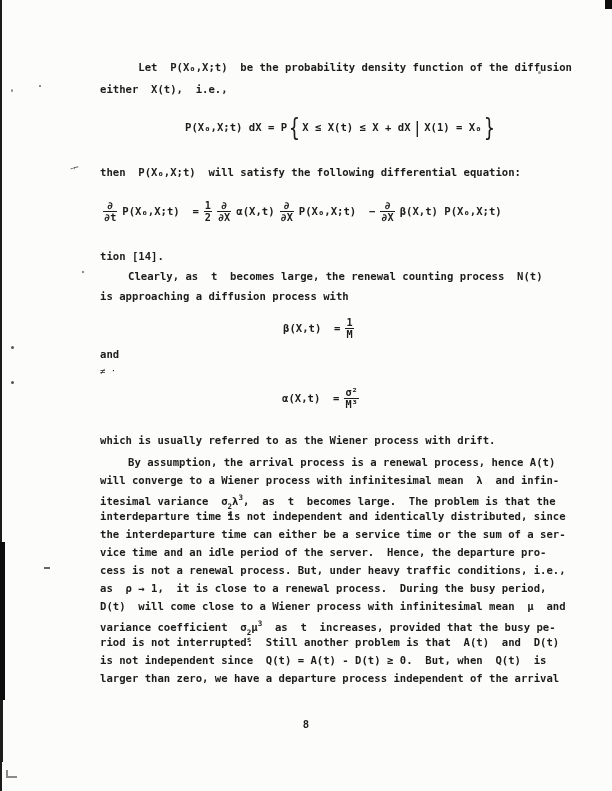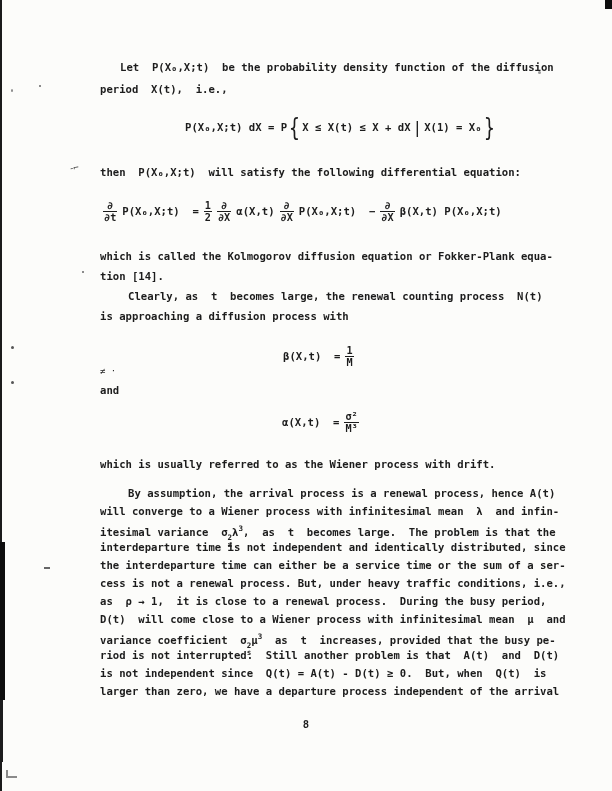--- a/index.html
+++ b/index.html
@@ -9,29 +9,29 @@
     font-family:"DejaVu Sans Mono",monospace;
   }
   .page{
     position:absolute;inset:0;box-sizing:border-box;
     padding:56px 40px 0 100px;
     color:#1c1c1c;font-weight:bold;font-size:10.6px;
   }
   .tline{white-space:pre;line-height:20px;height:20px;}
   .p1 .tline{line-height:22px;height:22px;}
   .p5 .tline{line-height:18px;height:18px;}
-  .ind1{text-indent:20px;}
+  .ind1{text-indent:20px;text-align:right;}
   .ind{text-indent:28px;}
 
   .equation{display:flex;align-items:center;white-space:pre;gap:5px;}
   .eq1{margin:12px 0 20px 85px;height:30px;gap:2px;}
   .eq2{margin:12px 0 18px 3px;height:34px;}
-  .eq3{margin:16px 0 0 183px;height:28px;}
-  .eq4{margin:4px 0 14px 182px;height:36px;}
-  .and-line{margin-top:10px;}
+  .eq3{margin:8px 0 0 183px;height:28px;}
+  .eq4{margin:16px 0 14px 182px;height:36px;}
+  .and-line{margin-top:2px;}
 
   .frac{display:inline-flex;flex-direction:column;align-items:center;
         line-height:11px;font-size:10.2px;}
   .frac .den{border-top:1px solid #1c1c1c;padding:0 1px;}
   .brace{font-size:25px;font-weight:normal;line-height:1;
          transform:scaleX(.72);margin:0 -2px;}
   .vbar{font-size:16px;font-weight:normal;}
 
   .stack{display:inline-flex;flex-direction:column;align-items:flex-start;
          font-size:7.5px;line-height:7px;vertical-align:-4px;}
@@ -59,21 +59,21 @@
   .squiggle{left:69px;top:163px;font-size:9px;transform:rotate(-8deg);letter-spacing:-1px;}
   .under-and{left:100px;top:366px;font-size:9px;}
 </style>
 </head>
 <body>
 
 <div class="page">
 
   <div class="p1">
     <div class="tline ind1">Let  P(X₀,X;t)  be the probability density function of the diffusion</div>
-    <div class="tline">period  X(t),  i.e.,</div>
+    <div class="tline">either  X(t),  i.e.,</div>
   </div>
 
   <div class="equation eq1">
     <span>P(X₀,X;t) dX = P</span><span class="brace">{</span><span>X ≤ X(t) ≤ X + dX</span><span class="vbar">|</span><span>X(1) = X₀</span><span class="brace">}</span>
   </div>
 
   <div>
     <div class="tline">then  P(X₀,X;t)  will satisfy the following differential equation:</div>
   </div>
 
@@ -83,21 +83,20 @@
     <span class="frac"><span class="num">1</span><span class="den">2</span></span>
     <span class="frac"><span class="num">∂</span><span class="den">∂X</span></span>
     <span>α(X,t)</span>
     <span class="frac"><span class="num">∂</span><span class="den">∂X</span></span>
     <span>P(X₀,X;t)  −</span>
     <span class="frac"><span class="num">∂</span><span class="den">∂X</span></span>
     <span>β(X,t) P(X₀,X;t)</span>
   </div>
 
   <div>
-    <div class="tline">which is called the Kolmogorov diffusion equation or Fokker-Plank equa-</div>
     <div class="tline">tion [14].</div>
     <div class="tline ind">Clearly, as  t  becomes large, the renewal counting process  N(t)</div>
     <div class="tline">is approaching a diffusion process with</div>
   </div>
 
   <div class="equation eq3">
     <span>β(X,t)  =</span>
     <span class="frac"><span class="num">1</span><span class="den">M</span></span>
   </div>
 
@@ -105,26 +104,27 @@
 
   <div class="equation eq4">
     <span>α(X,t)  =</span>
     <span class="frac"><span class="num">σ²</span><span class="den">M³</span></span>
   </div>
 
   <div>
     <div class="tline">which is usually referred to as the Wiener process with drift.</div>
   </div>
 
-  <div class="p5" style="margin-top:10px;">
+  <div class="p5" style="margin-top:3px;">
     <div class="tline ind">By assumption, the arrival process is a renewal process, hence A(t)</div>
     <div class="tline">will converge to a Wiener process with infinitesimal mean  λ  and infin-</div>
     <div class="tline"><span>itesimal variance  </span><span>σ</span><span class="stack"><span>2</span><span>a</span></span><span>λ</span><span class="supr">3</span><span>,  as  t  becomes large.  The problem is that the</span></div>
     <div class="tline">interdeparture time is not independent and identically distributed, since</div>
     <div class="tline">the interdeparture time can either be a service time or the sum of a ser-</div>
+    <div class="tline">vice time and an idle period of the server.  Hence, the departure pro-</div>
     <div class="tline">cess is not a renewal process. But, under heavy traffic conditions, i.e.,</div>
     <div class="tline">as  ρ → 1,  it is close to a renewal process.  During the busy period,</div>
     <div class="tline">D(t)  will come close to a Wiener process with infinitesimal mean  μ  and</div>
     <div class="tline"><span>variance coefficient  </span><span>σ</span><span class="stack"><span>2</span><span>s</span></span><span>μ</span><span class="supr">3</span><span>  as  t  increases, provided that the busy pe-</span></div>
     <div class="tline">riod is not interrupted.  Still another problem is that  A(t)  and  D(t)</div>
     <div class="tline">is not independent since  Q(t) = A(t) - D(t) ≥ 0.  But, when  Q(t)  is</div>
     <div class="tline">larger than zero, we have a departure process independent of the arrival</div>
   </div>
 
 </div>

